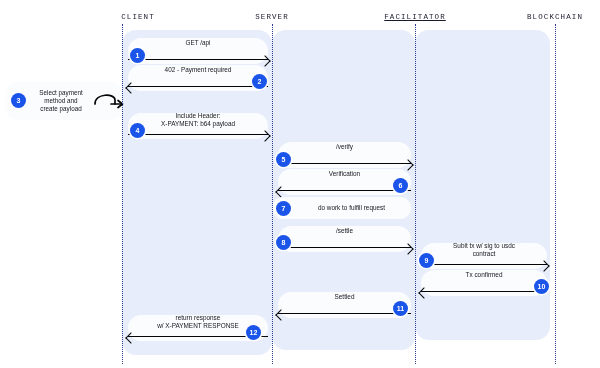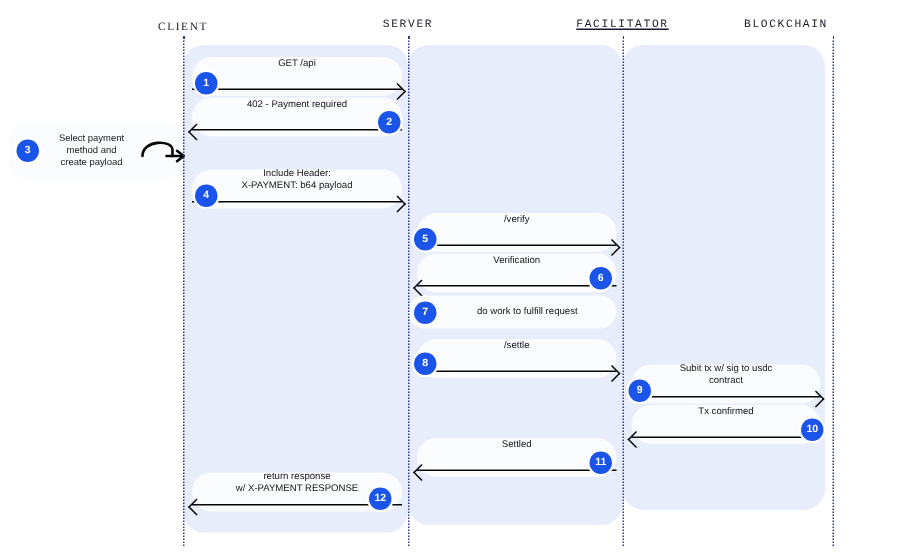--- a/index.html
+++ b/index.html
@@ -138,24 +138,24 @@
 </style>
 </head>
 <body>
 
 <div id="canvas">
 
   <div class="band rall" style="left:122px; top:30px; width:150px; height:325px;"></div>
   <div class="band rall" style="left:272px; top:30px; width:143px; height:320px;"></div>
   <div class="band rall" style="left:415px; top:30px; width:135px; height:310px;"></div>
 
-  <div class="actor-label" style="left:122px;font-family:Liberation Serif, serif;">CLIENT</div>
+  <div class="actor-label" style="left:138px;">CLIENT</div>
   <div class="actor-label" style="left:272px;">SERVER</div>
   <div class="actor-label" style="left:415px;text-decoration:underline;">FACILITATOR</div>
-  <div class="actor-label" style="left:524px;">BLOCKCHAIN</div>
+  <div class="actor-label" style="left:555px;">BLOCKCHAIN</div>
 
   <div class="lifeline" style="left:122px;"></div>
   <div class="lifeline" style="left:272px;"></div>
   <div class="lifeline" style="left:415px;"></div>
   <div class="lifeline" style="left:555px;"></div>
 
   <div class="msg" style="left:128px; top:38px; width:140px;">
     <div class="bubble"></div>
     <div class="line"></div>
     <div class="arrowhead right"></div>

